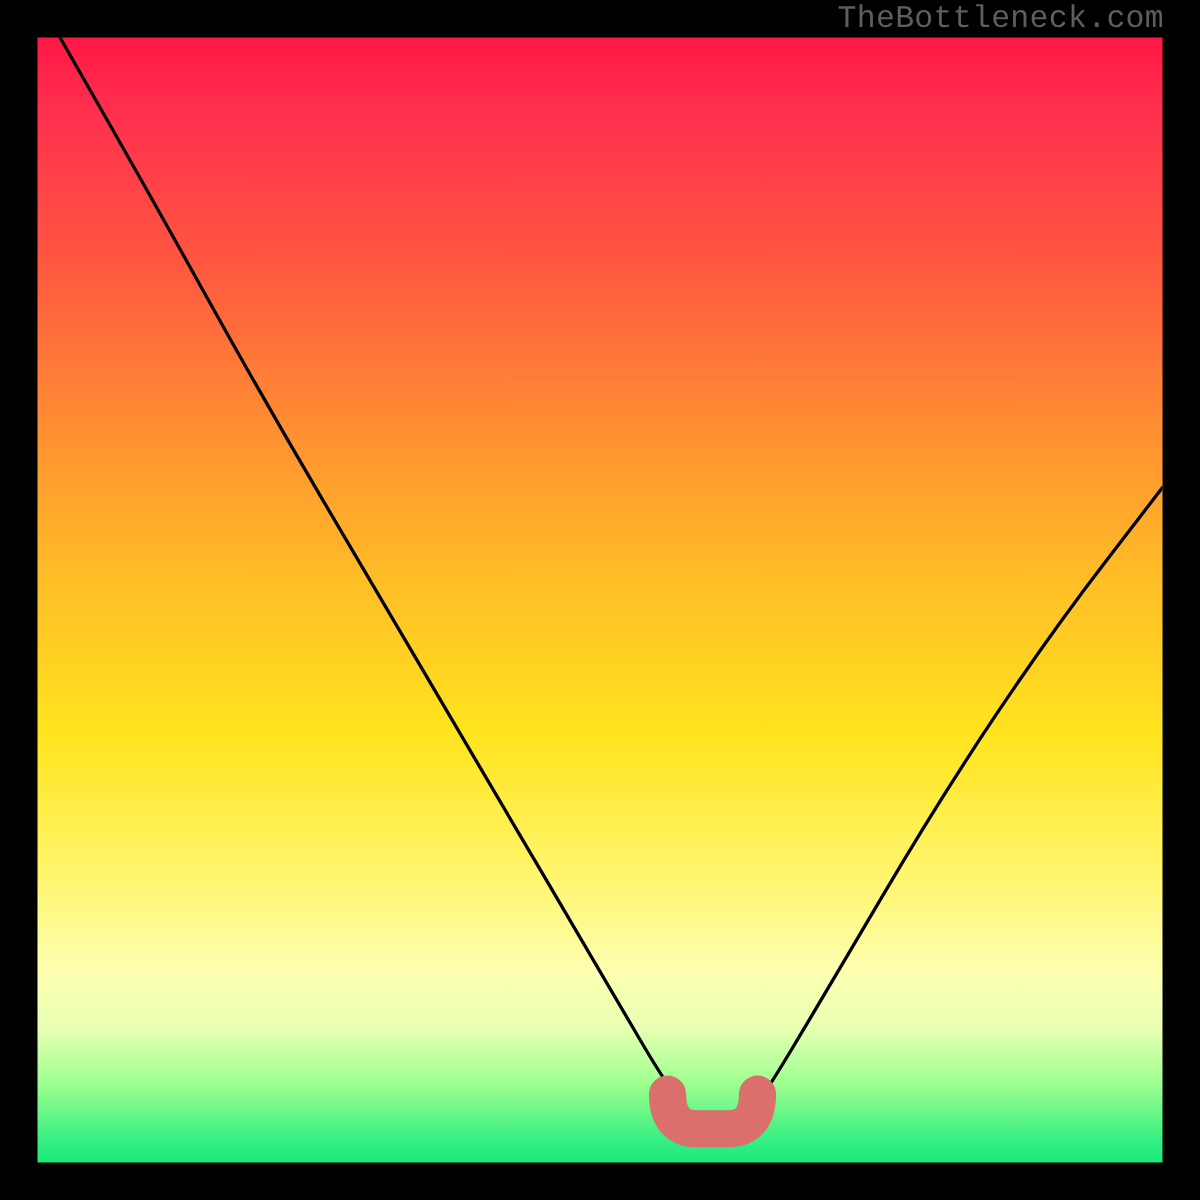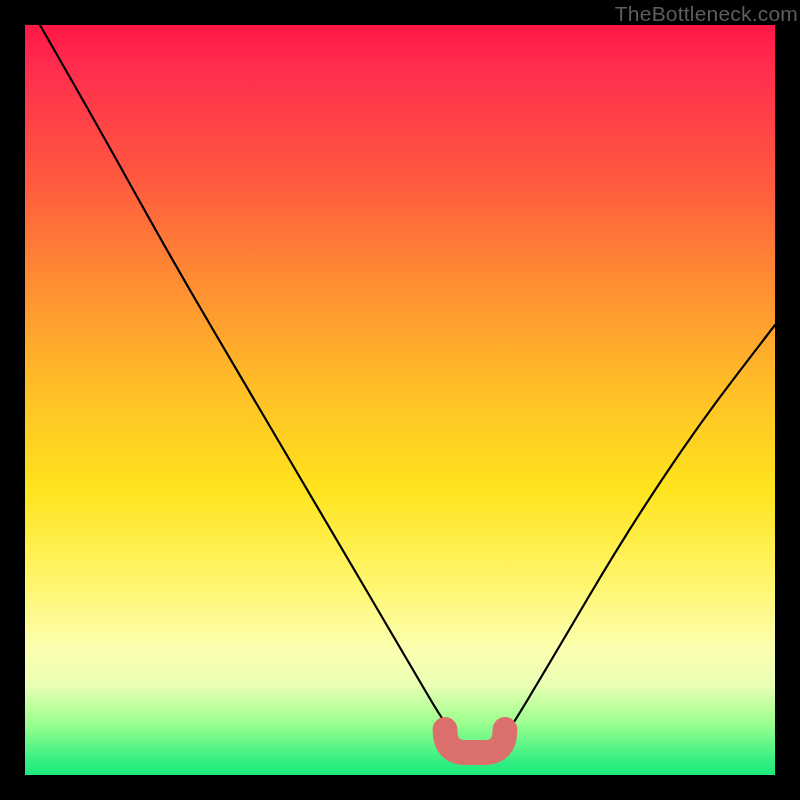--- a/index.html
+++ b/index.html
@@ -43,26 +43,27 @@
   .svg-layer {
     position: absolute;
     left: 0;
     top: 0;
     width: 750px;
     height: 750px;
   }
   .watermark {
     position: absolute;
     top: 2px;
-    right: 2px;
+    right: 24px;
     color: #5e5e5e;
     font-size: 21px;
     font-weight: 400;
     letter-spacing: 0.2px;
     user-select: none;
+    font-family: Liberation Mono, monospace;
   }
 </style>
 </head>
 <body>
 
 <div class="outer">
   <div class="watermark">TheBottleneck.com</div>
 
   <div class="plot-area">
     <svg class="svg-layer" viewBox="0 0 750 750" preserveAspectRatio="none">

